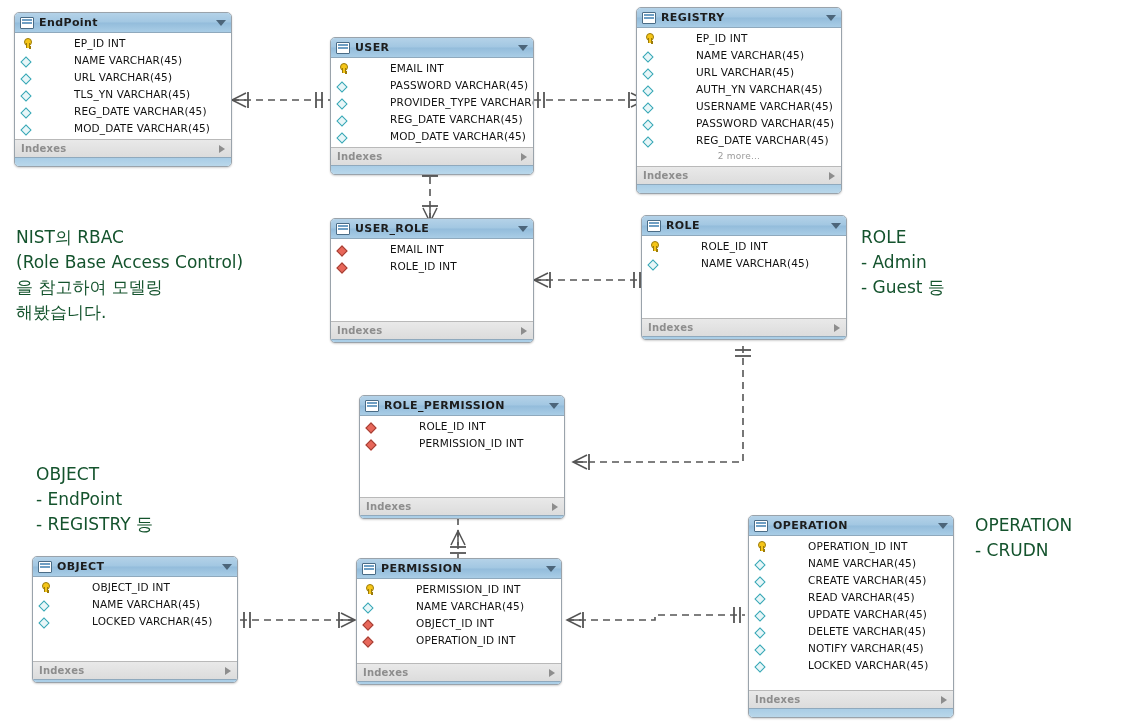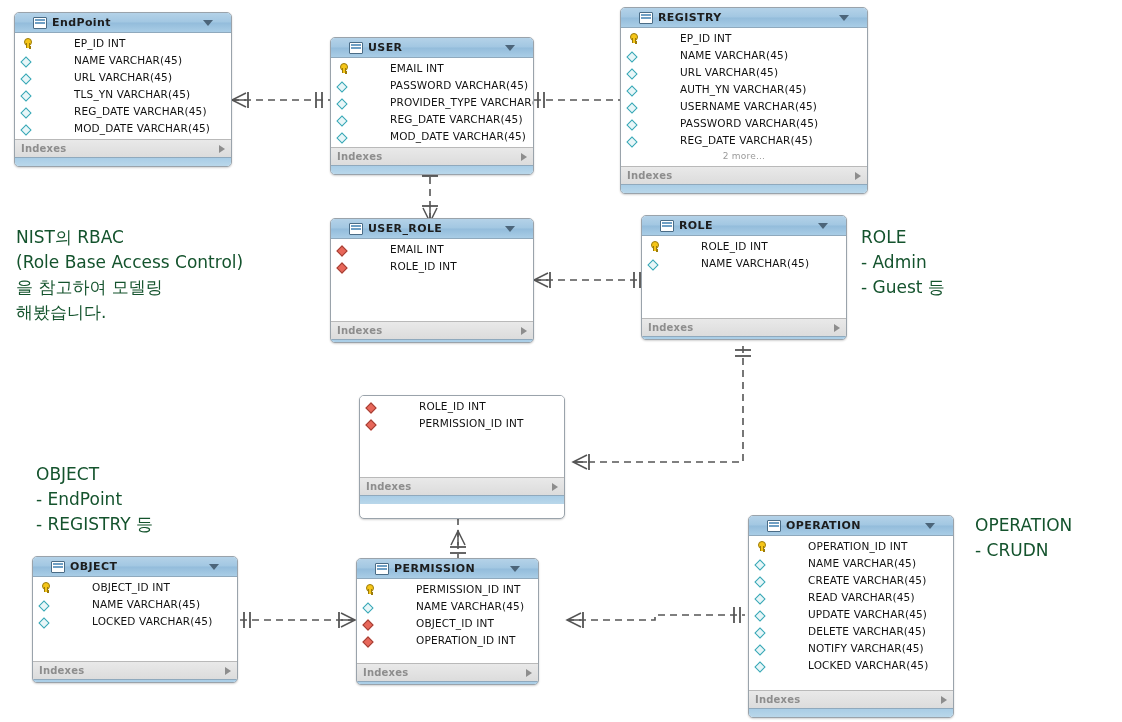--- a/index.html
+++ b/index.html
@@ -18,21 +18,21 @@
     box-sizing:border-box;
     box-shadow:0 1px 2px rgba(0,0,0,.18);
     overflow:hidden;
     z-index:5;
   }
   .tbl .hdr{
     height:19px;
     background:linear-gradient(to bottom,#b4d2e8 0%,#a2c7e2 48%,#93bcdb 52%,#a9cde6 100%);
     border-bottom:1px solid #8fa9bd;
     display:flex;align-items:center;
-    padding:0 18px;
+    padding:0 5px;
     position:relative;
   }
   .tbl .hdr .tico{
     width:12px;height:10px;margin-right:5px;flex:0 0 auto;
     background:#ffffff;
     border:1px solid #4a6c86;
     border-radius:1px;
     position:relative;
   }
   .tbl .hdr .tico:before{
@@ -263,21 +263,21 @@
           <span class="fname">MOD_DATE VARCHAR(45)</span>
         </div>
     </div>
     <div class="idx">
       <span class="ilab">Indexes</span>
       <span class="iarrow"></span>
     </div>
     <div class="foot"></div>
   </div>
 
-  <div class="tbl" style="left:620px;top:7px;width:248px;">
+  <div class="tbl" style="left:636px;top:7px;width:206px;">
     <div class="hdr">
       <span class="tico"></span>
       <span class="tname">REGISTRY</span>
       <span class="caret"></span>
     </div>
     <div class="body">
       <div class="row">
           <span class="ico pk"></span>
           <span class="fname">EP_ID INT</span>
         </div>
@@ -354,20 +354,25 @@
         </div>
     </div>
     <div class="idx">
       <span class="ilab">Indexes</span>
       <span class="iarrow"></span>
     </div>
     <div class="foot"></div>
   </div>
 
   <div class="tbl" style="left:359px;top:395px;width:206px;height:124px;">
+    <div class="hdr">
+      <span class="tico"></span>
+      <span class="tname">ROLE_PERMISSION</span>
+      <span class="caret"></span>
+    </div>
     <div class="body" style="height:77px;">
       <div class="row">
           <span class="ico fk"></span>
           <span class="fname">ROLE_ID INT</span>
         </div>
       <div class="row">
           <span class="ico fk"></span>
           <span class="fname">PERMISSION_ID INT</span>
         </div>
     </div>
@@ -398,21 +403,21 @@
           <span class="fname">LOCKED VARCHAR(45)</span>
         </div>
     </div>
     <div class="idx">
       <span class="ilab">Indexes</span>
       <span class="iarrow"></span>
     </div>
     <div class="foot"></div>
   </div>
 
-  <div class="tbl" style="left:356px;top:558px;width:183px;height:127px;">
+  <div class="tbl" style="left:356px;top:558px;width:206px;height:127px;">
     <div class="hdr">
       <span class="tico"></span>
       <span class="tname">PERMISSION</span>
       <span class="caret"></span>
     </div>
     <div class="body" style="height:80px;">
       <div class="row">
           <span class="ico pk"></span>
           <span class="fname">PERMISSION_ID INT</span>
         </div>

